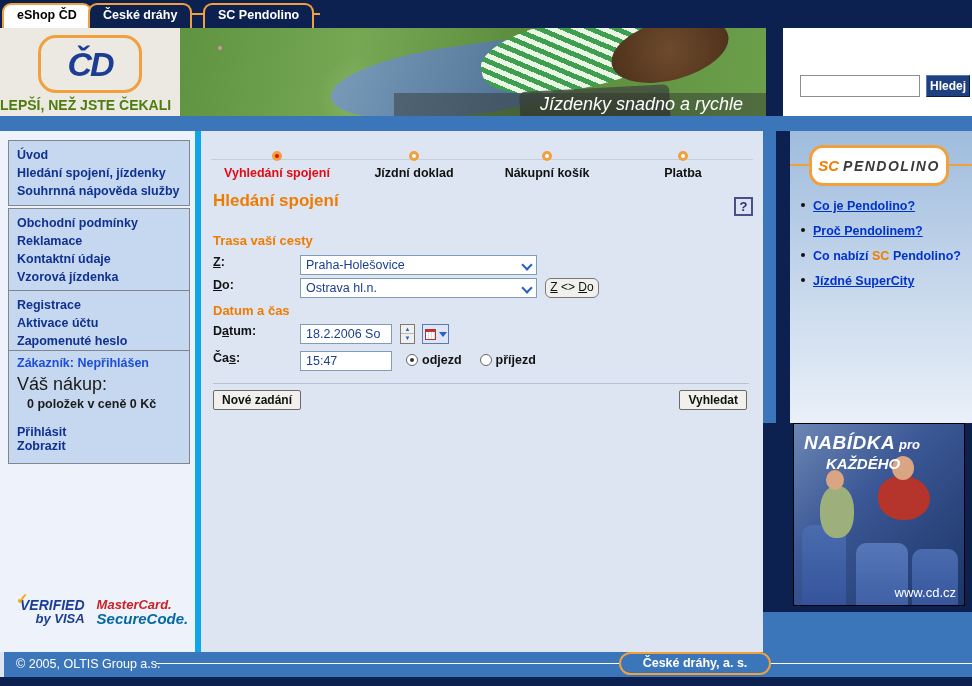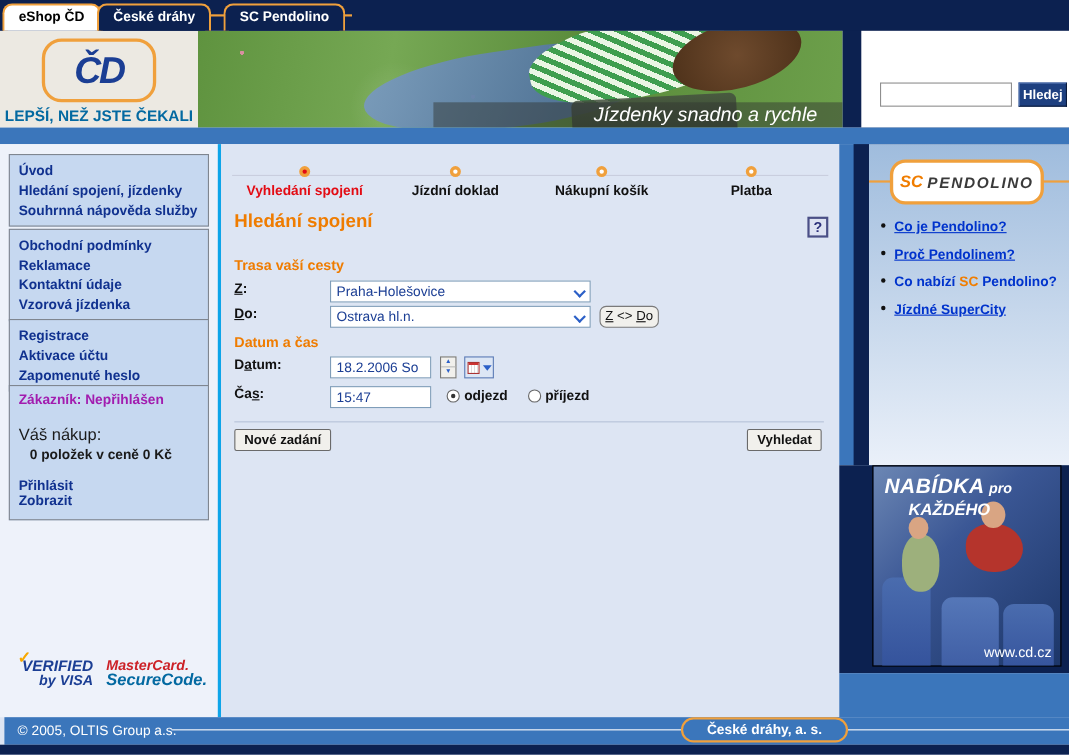--- a/index.html
+++ b/index.html
@@ -18,21 +18,21 @@
     cursor:pointer;
   }
   .tab.active { background:#fff; color:#000; }
   
   .header-left { position:absolute; left:0; top:28px; width:180px; height:88px; background:#ece9e2; }
   .cd-logo-box {
     position:absolute; left:38px; top:7px; width:104px; height:58px;
     border:3px solid #f0a03c; border-radius:18px; display:flex; align-items:center; justify-content:center;
   }
   .cd-logo-text { color:#1b3e94; font-weight:bold; font-style:italic; font-size:34px; letter-spacing:-2px; }
-  .slogan { position:absolute; left:0; bottom:3px; width:100%; text-align:center; color:#0369a1; font-weight:bold; font-size:14px;margin-top:36px; }
+  .slogan { position:absolute; left:0; bottom:3px; width:100%; color:#4d7c0f; font-weight:bold; font-size:14px;margin-top:36px; }
   .header-photo {
     position:absolute; left:180px; top:28px; width:586px; height:88px; overflow:hidden;
     background:linear-gradient(100deg,#5f933f 0%, #76a854 30%, #598a3a 60%, #6da04b 100%);
   }
   .grass-dots { position:absolute; inset:0;
     background:
       radial-gradient(circle 3px at 40px 20px, #d88fa0 60%, transparent 61%),
       radial-gradient(circle 2px at 320px 15px, #e3a7b5 60%, transparent 61%),
       radial-gradient(circle 3px at 420px 50px, #d88fa0 60%, transparent 61%),
       radial-gradient(circle 2px at 520px 25px, #e3a7b5 60%, transparent 61%),
@@ -57,28 +57,28 @@
   .search-box { position:absolute; left:17px; top:12px; width:189px; height:104px; background:#fff; }
   .search-input { position:absolute; left:17px; top:63px; width:120px; height:22px; border:1px solid #8e8e8e; padding:0 4px; font-size:12px; font-family:"Liberation Sans",sans-serif; }
   .search-btn {
     position:absolute; left:143px; top:63px; width:44px; height:22px;
     background:#1e4080; color:#fff; font-weight:bold; font-size:12px;
     border:1px solid; border-color:#5a7ab5 #0a1a3a #0a1a3a #5a7ab5; cursor:pointer;
     font-family:"Liberation Sans",sans-serif;
   }
   .blue-strip { position:absolute; left:0; top:116px; width:972px; height:15px; background:#3b76bb; }
   
-  .leftcol { position:absolute; left:0; top:131px; width:201px; height:521px; background:#eef2fa; border-right:3px solid #0ea5e9; }
+  .leftcol { position:absolute; left:0; top:131px; width:201px; height:521px; background:#eef2fa; border-right:6px solid #0ea5e9; }
   .side-box {
     position:absolute; left:8px; width:182px;
     background:#c6d8f0; border:1px solid #7f8690; padding:5px 8px;
   }
   .side-box .mi { display:block; color:#10318f; font-weight:bold; font-size:12.5px; line-height:18px; cursor:pointer; text-decoration:none; }
-  .cust-title { color:#a21caf; font-weight:bold; font-size:12.5px; }
-  .cust-label { color:#1a1a1a; font-size:15px; margin-top:17px; }
+  .cust-title { color:#1d4ed8; font-weight:bold; font-size:12.5px; }
+  .cust-label { color:#1a1a1a; font-size:18px; margin-top:4px; }
   .cust-value { color:#1a1a1a; font-weight:bold; font-size:12.5px; margin-top:2px; padding-left:10px; }
   .cust-links { display:flex; justify-content:space-between; margin-top:14px;flex-direction:column; }
   .cust-links span { color:#10318f; font-weight:bold; font-size:12.5px; cursor:pointer; }
   .news-head { display:flex; justify-content:space-between; font-weight:bold; font-size:12.5px; color:#111; }
   .news-p { font-size:12px; color:#111; line-height:15px; margin-top:2px; }
   .news-p2 { margin-top:14px; }
   .pay-row { position:absolute; left:20px; top:467px; width:160px; display:flex; gap:12px; align-items:center; }
   .visa-logo { text-align:right; color:#1b3e94; font-style:italic; font-weight:bold; line-height:13px; position:relative; }
   .visa-top { font-size:14px; }
   .visa-bottom { font-size:13px; }

